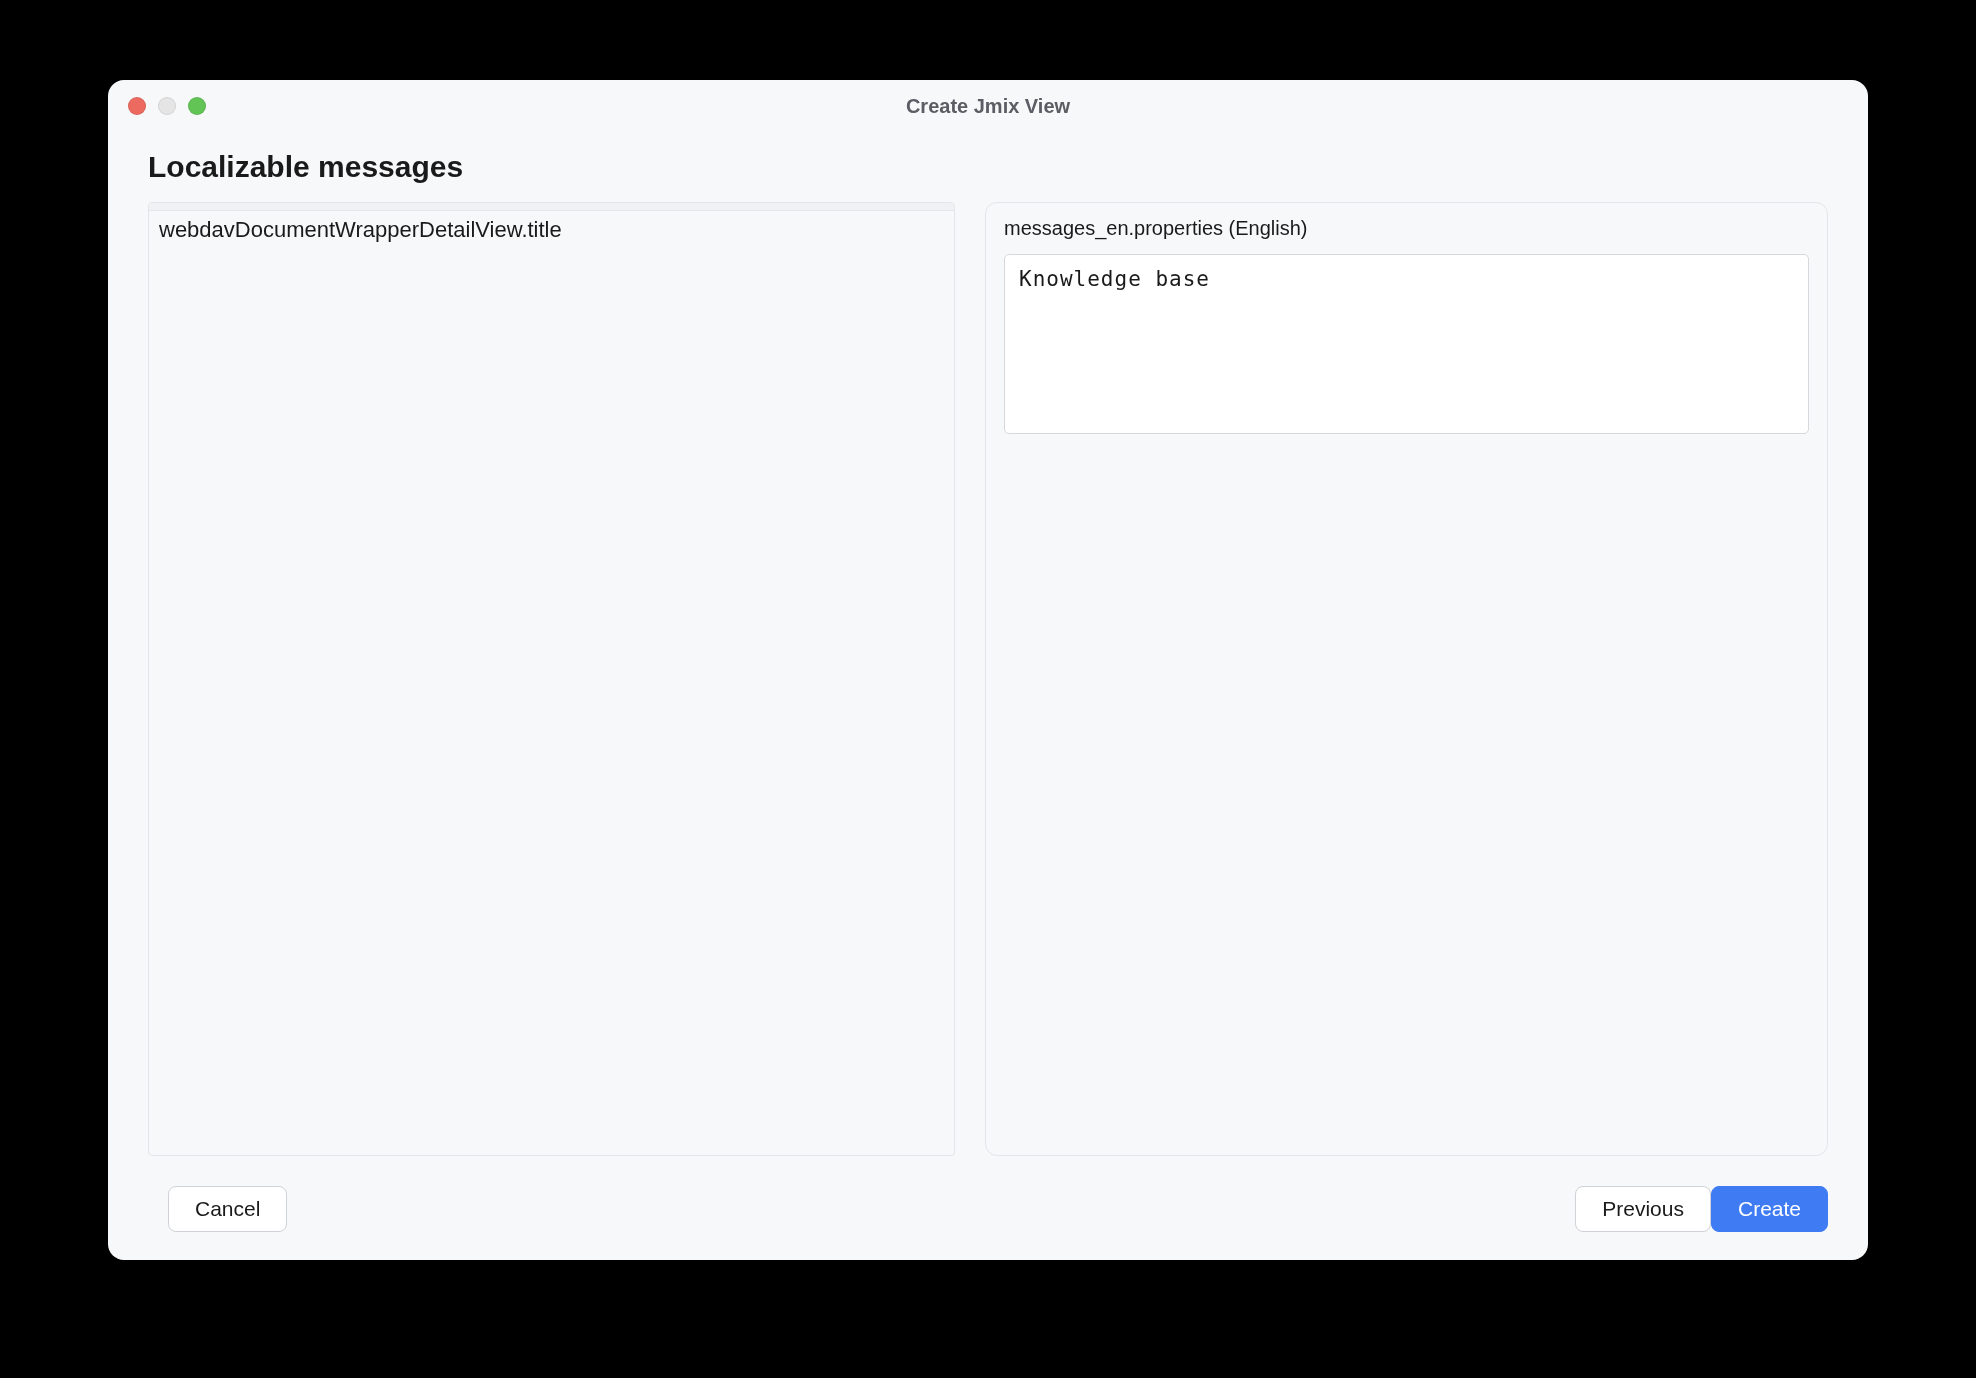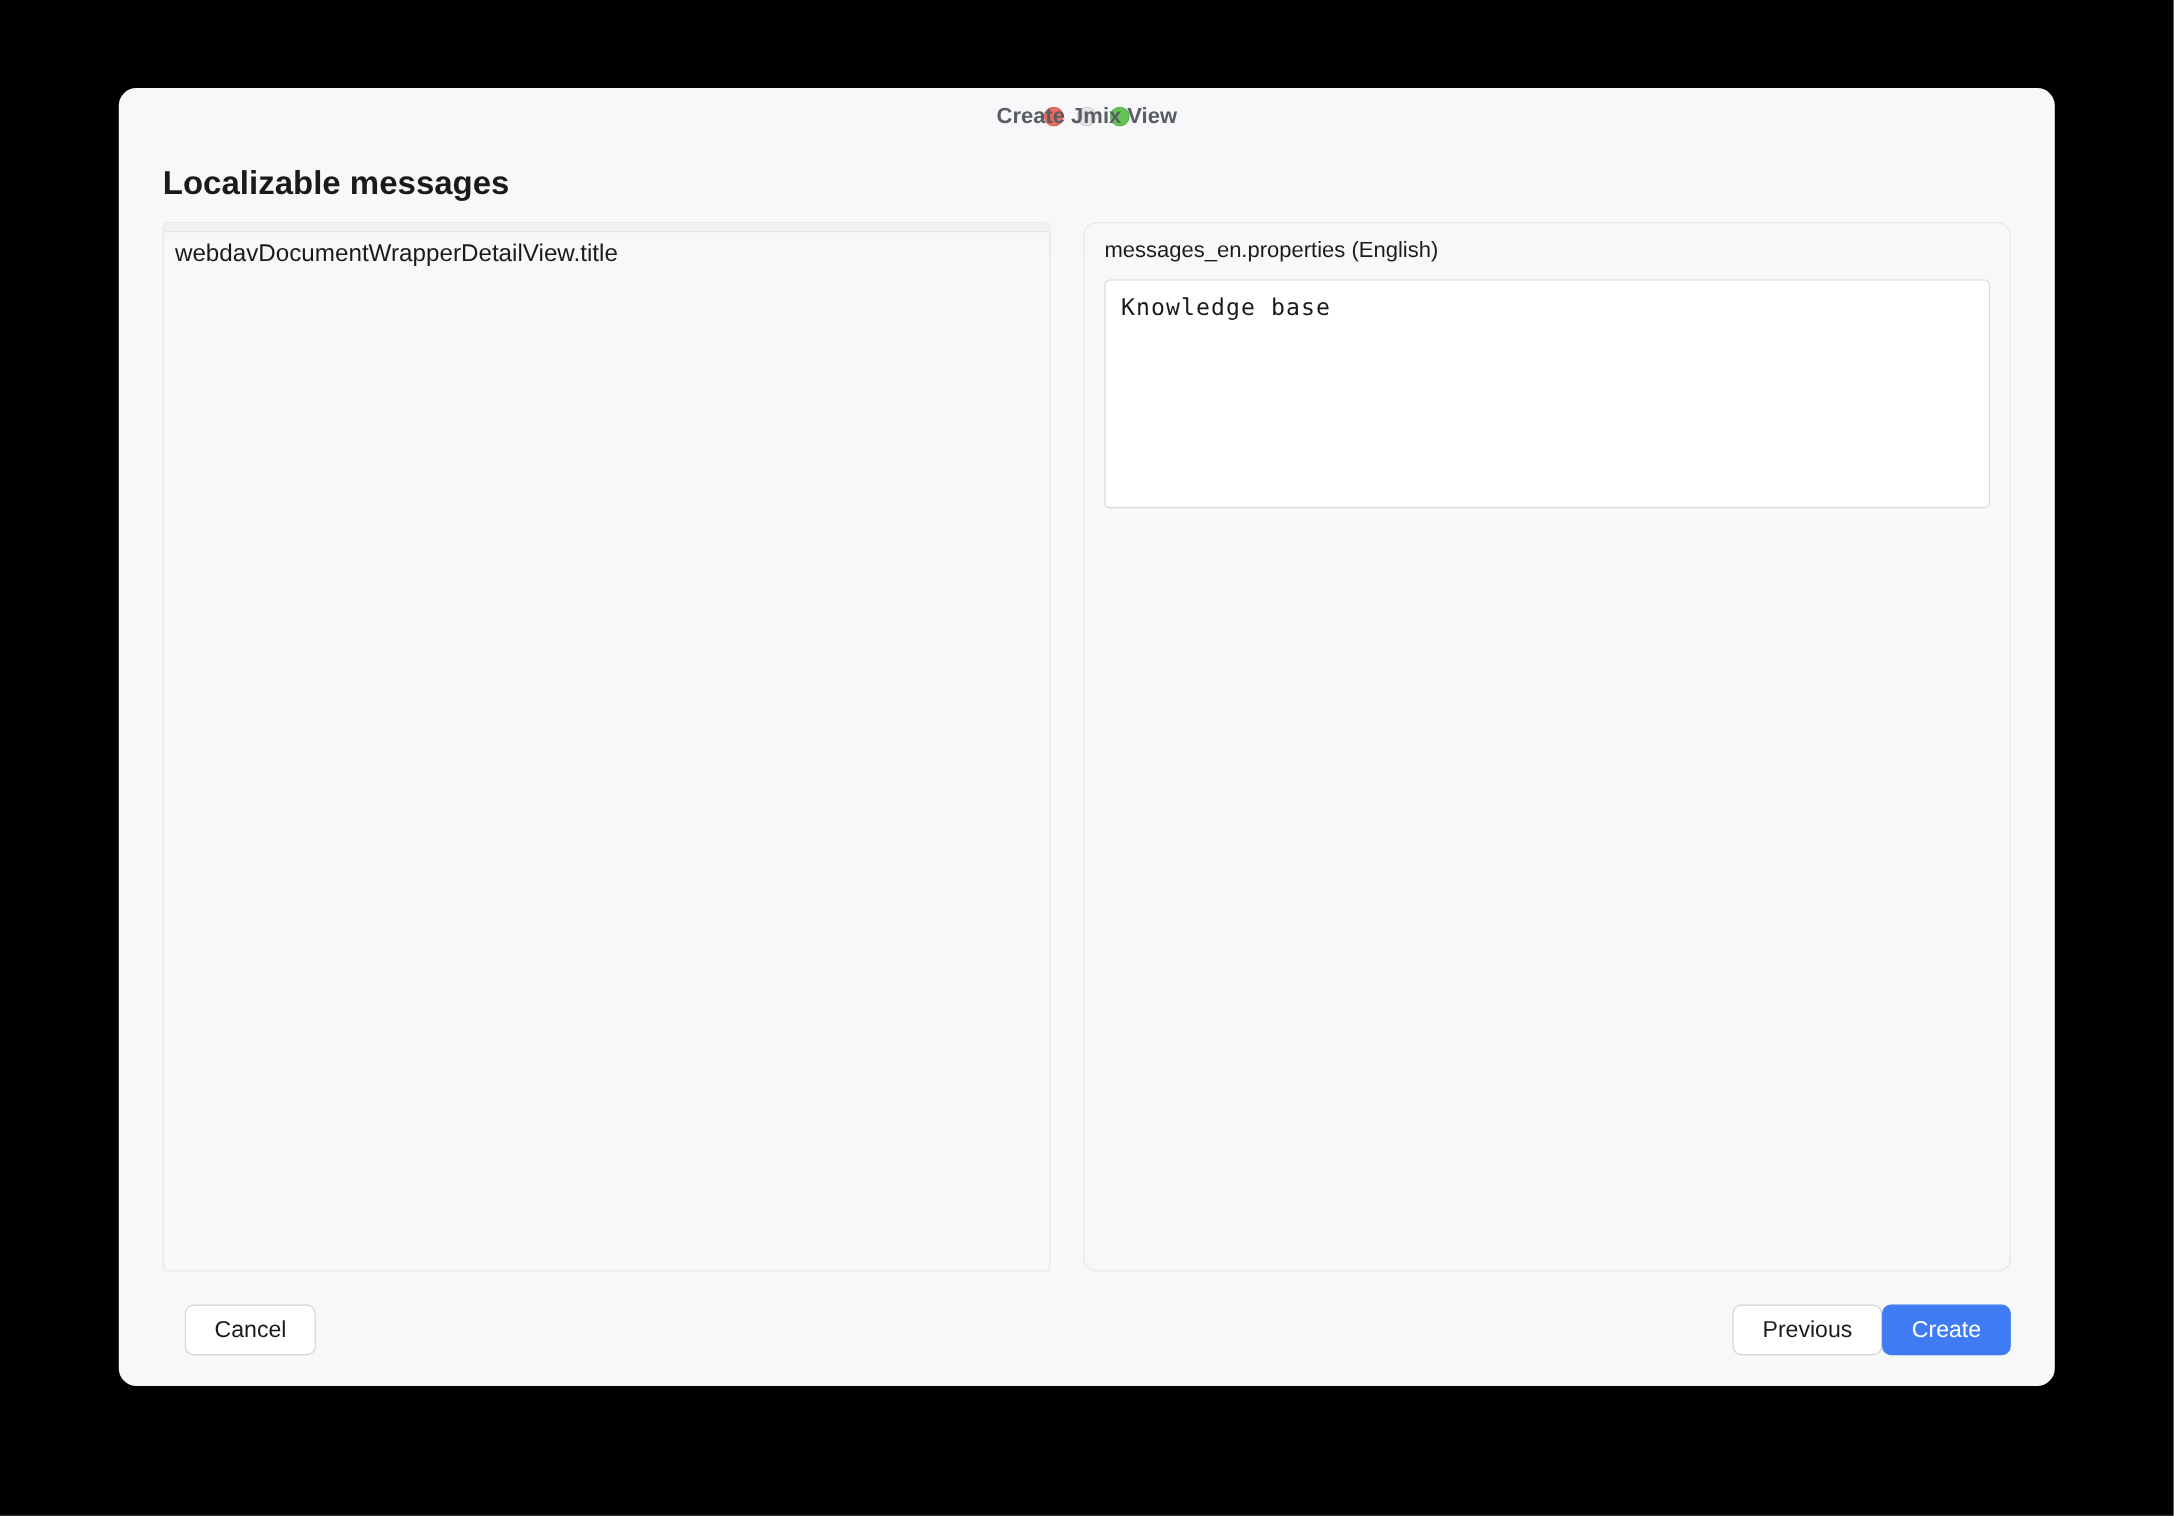--- a/index.html
+++ b/index.html
@@ -26,21 +26,20 @@
       display: flex;
       flex-direction: column;
       overflow: hidden;
     }
     .titlebar {
       height: 52px;
       display: flex;
       align-items: center;
       position: relative;
       padding: 0 20px;
-      justify-content: center;
     }
     .traffic-lights {
       display: flex;
       gap: 12px;
       align-items: center;
     }
     .tl {
       width: 18px;
       height: 18px;
       border-radius: 50%;
@@ -112,21 +111,21 @@
       display: flex;
       flex-direction: column;
     }
     .file-label {
       font-size: 20px;
       color: #1a1a1a;
       margin-bottom: 14px;
     }
     .text-area {
       width: 100%;
-      height: 208px;
+      height: 180px;
       resize: none;
       border: 1px solid #d6d8dc;
       border-radius: 5px;
       background: #fff;
       padding: 12px 14px;
       font-family: "SF Mono", ui-monospace, Menlo, Consolas, monospace;
       font-size: 21px;
       letter-spacing: 1px;
       color: #1a1a1a;
       outline: none;

